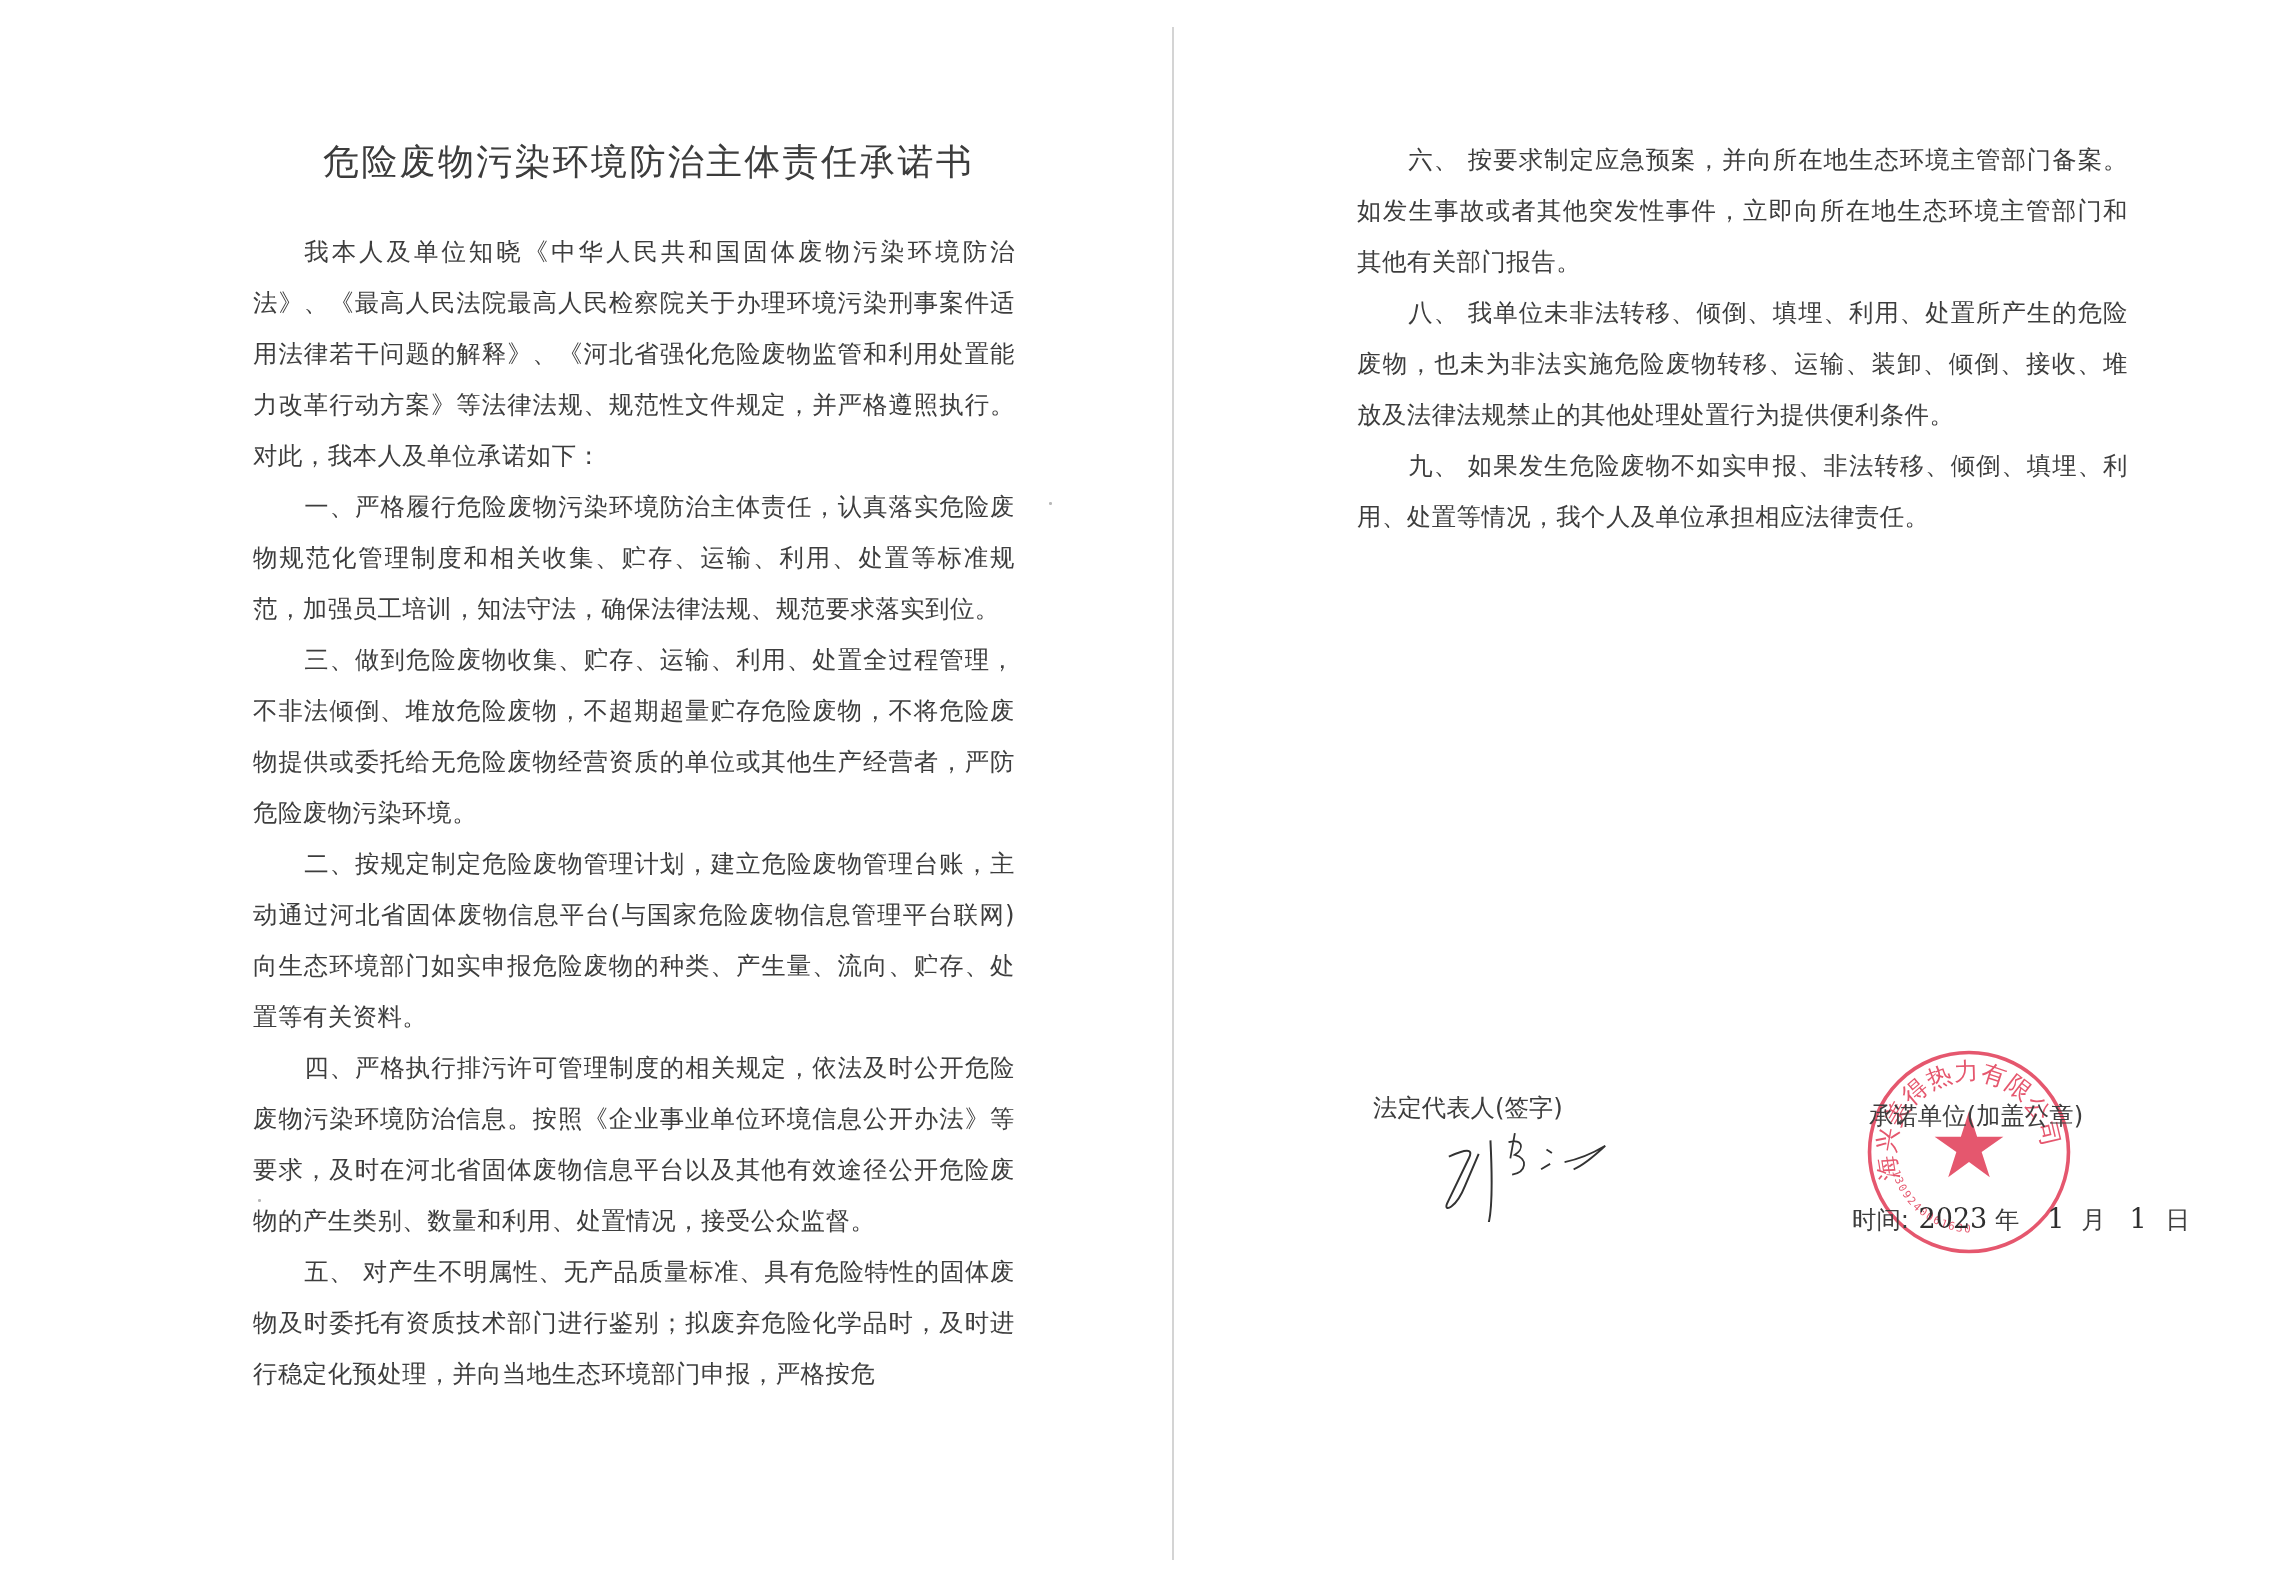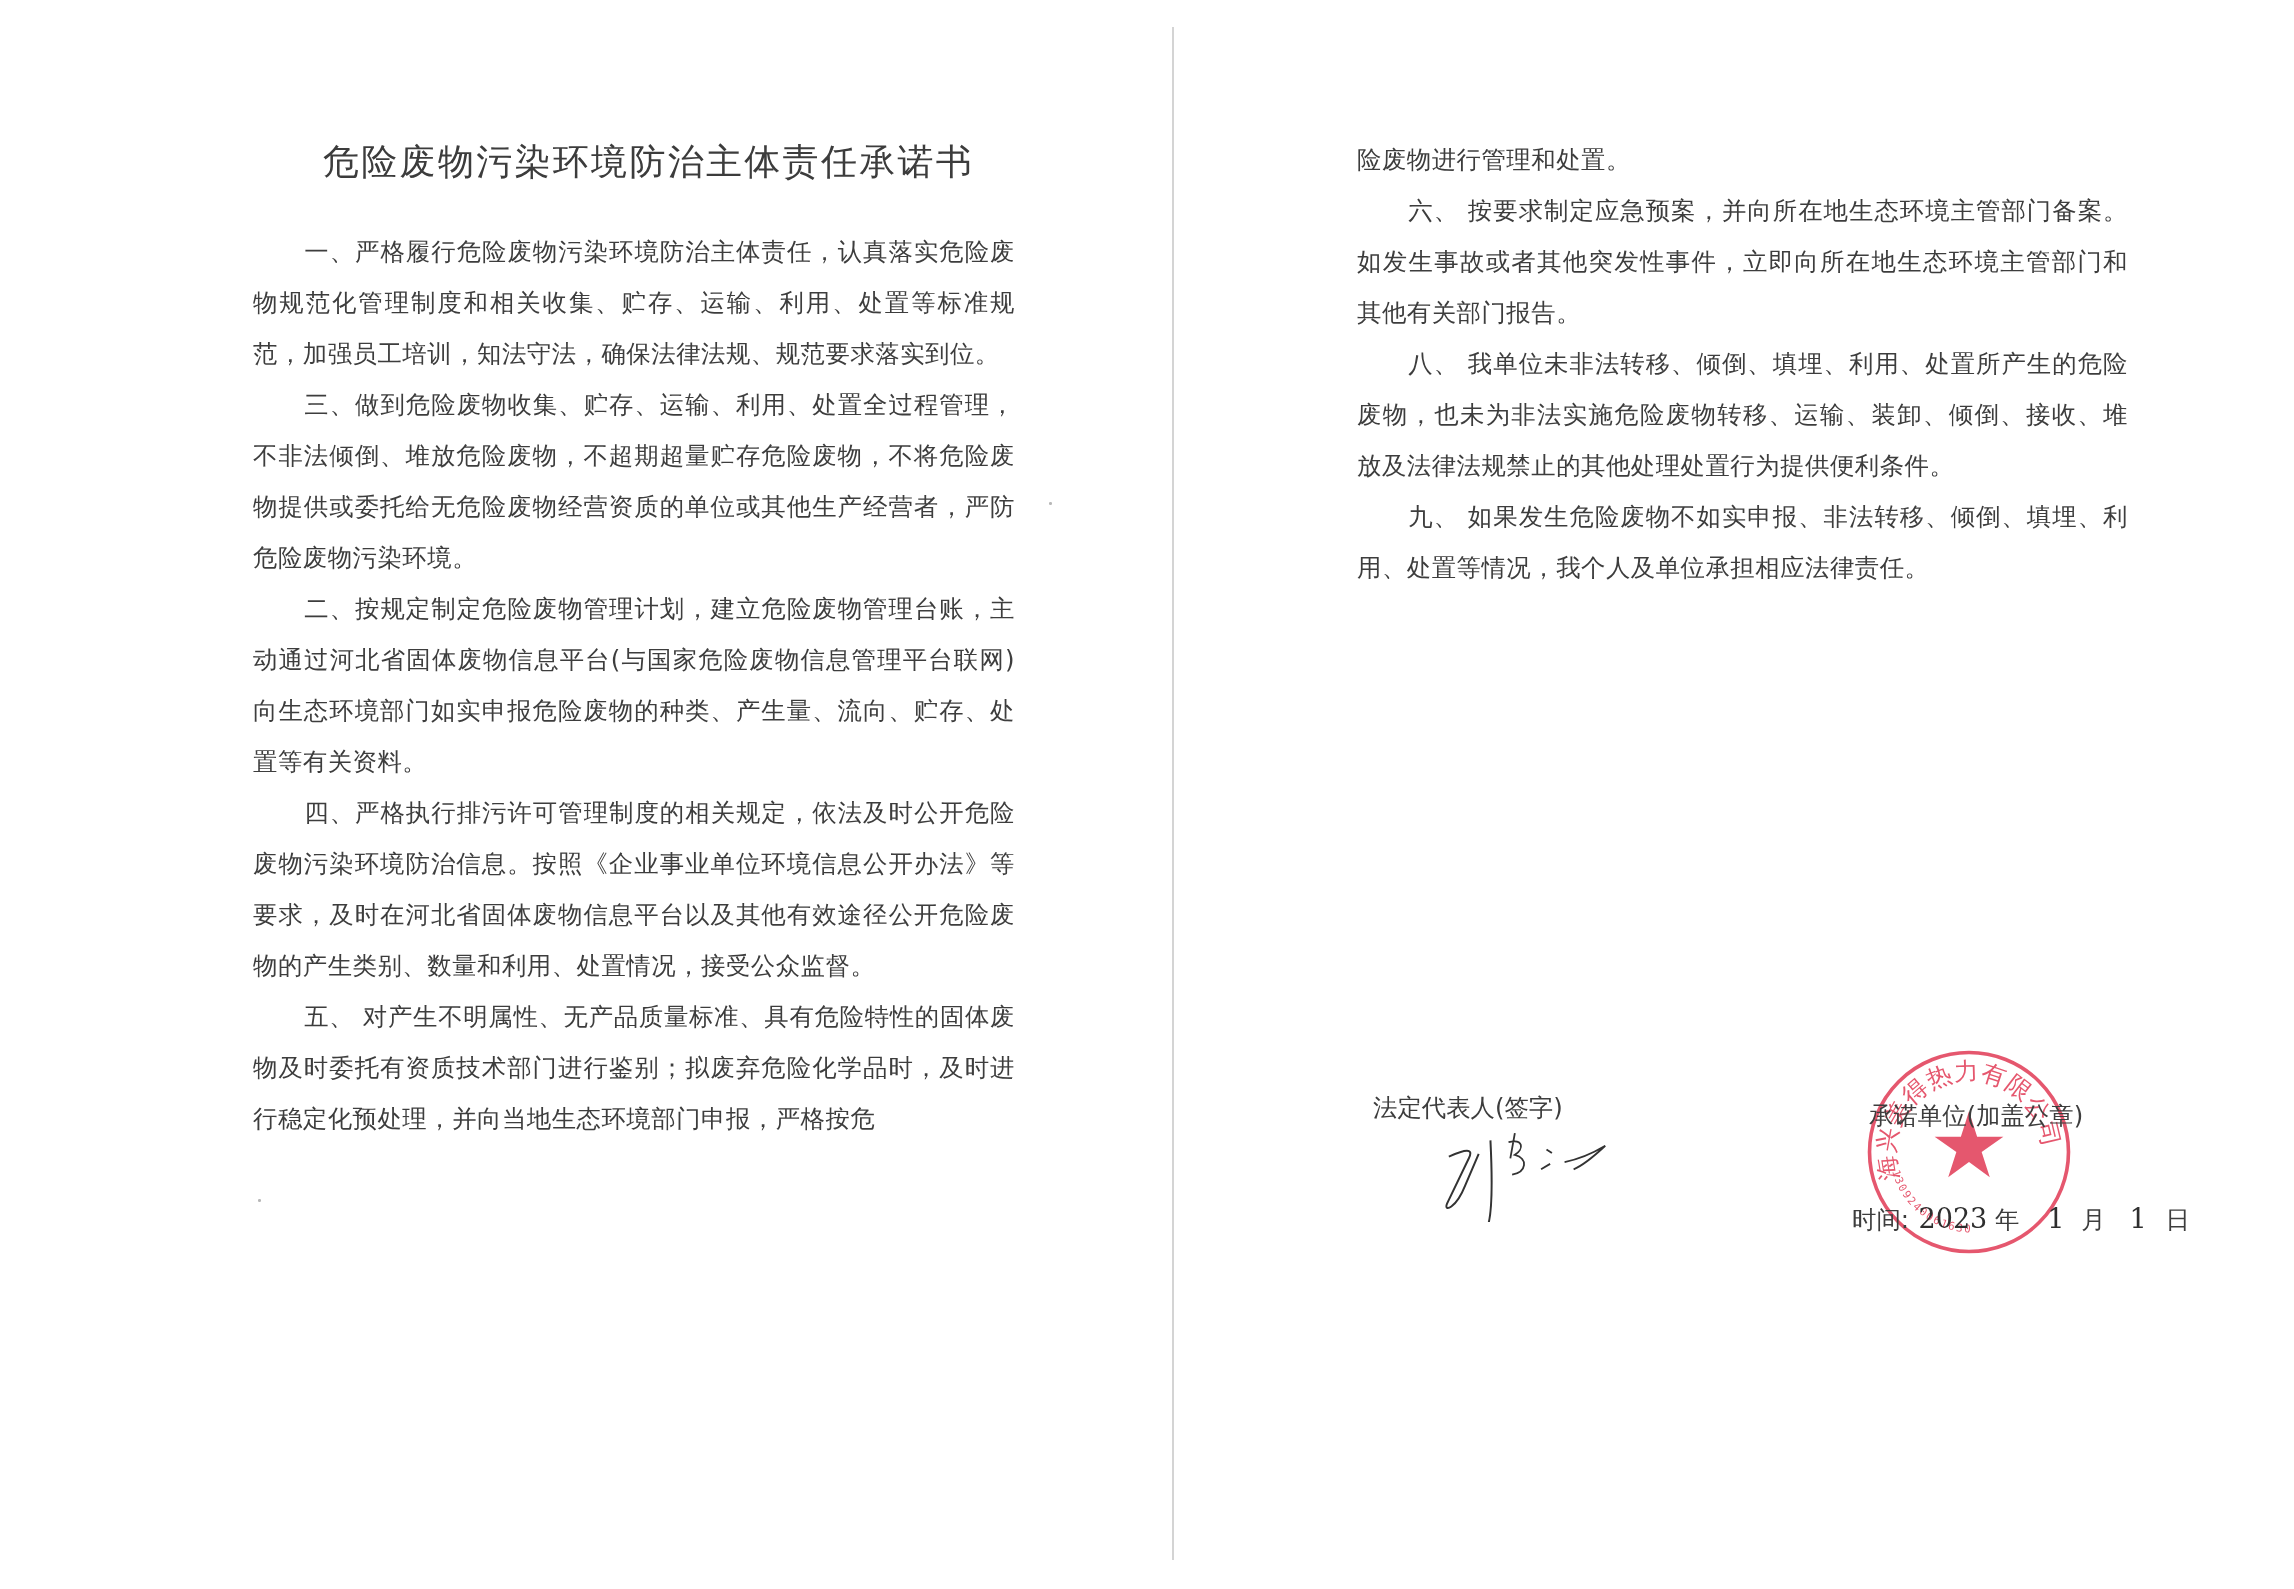--- a/index.html
+++ b/index.html
@@ -106,37 +106,37 @@
       border-radius: 50%;
     }
   </style>
 </head>
 <body>
 
 <div class="page page-left">
   <div class="doc-title">危险废物污染环境防治主体责任承诺书</div>
 
   <div class="body-col left-body">
+    <p>我本人及单位知晓《中华人民共和国固体废物污染环境防治法》、《最高人民法院最高人民检察院关于办理环境污染刑事案件适用法律若干问题的解释》、《河北省强化危险废物监管和利用处置能力改革行动方案》等法律法规、规范性文件规定，并严格遵照执行。对此，我本人及单位承诺如下：</p>
     <p>一、严格履行危险废物污染环境防治主体责任，认真落实危险废物规范化管理制度和相关收集、贮存、运输、利用、处置等标准规范，加强员工培训，知法守法，确保法律法规、规范要求落实到位。</p>
     <p>三、做到危险废物收集、贮存、运输、利用、处置全过程管理，不非法倾倒、堆放危险废物，不超期超量贮存危险废物，不将危险废物提供或委托给无危险废物经营资质的单位或其他生产经营者，严防危险废物污染环境。</p>
     <p>二、按规定制定危险废物管理计划，建立危险废物管理台账，主动通过河北省固体废物信息平台(与国家危险废物信息管理平台联网)向生态环境部门如实申报危险废物的种类、产生量、流向、贮存、处置等有关资料。</p>
     <p>四、严格执行排污许可管理制度的相关规定，依法及时公开危险废物污染环境防治信息。按照《企业事业单位环境信息公开办法》等要求，及时在河北省固体废物信息平台以及其他有效途径公开危险废物的产生类别、数量和利用、处置情况，接受公众监督。</p>
     <p>五、 对产生不明属性、无产品质量标准、具有危险特性的固体废物及时委托有资质技术部门进行鉴别；拟废弃危险化学品时，及时进行稳定化预处理，并向当地生态环境部门申报，严格按危</p>
   </div>
 
   <span class="speck" style="left:1049px;top:502px;"></span>
   <span class="speck" style="left:258px;top:1199px;"></span>
 </div>
 
 <div class="divider"></div>
 
 <div class="page page-right"></div>
 
 <div class="body-col right-body">
-  <p class="cont">险废物进行管理和处置。</p>
   <p>六、 按要求制定应急预案，并向所在地生态环境主管部门备案。如发生事故或者其他突发性事件，立即向所在地生态环境主管部门和其他有关部门报告。</p>
   <p>八、 我单位未非法转移、倾倒、填埋、利用、处置所产生的危险废物，也未为非法实施危险废物转移、运输、装卸、倾倒、接收、堆放及法律法规禁止的其他处理处置行为提供便利条件。</p>
   <p>九、 如果发生危险废物不如实申报、非法转移、倾倒、填埋、利用、处置等情况，我个人及单位承担相应法律责任。</p>
 </div>
 
 <svg class="stamp" viewBox="0 0 230 230">
   <defs>
     <path id="topArc" d="M 40 150 A 82 82 0 1 1 190 150"></path>
     <path id="bottomArc" d="M 28 128 A 92 92 0 0 0 190 170"></path>
   </defs>

